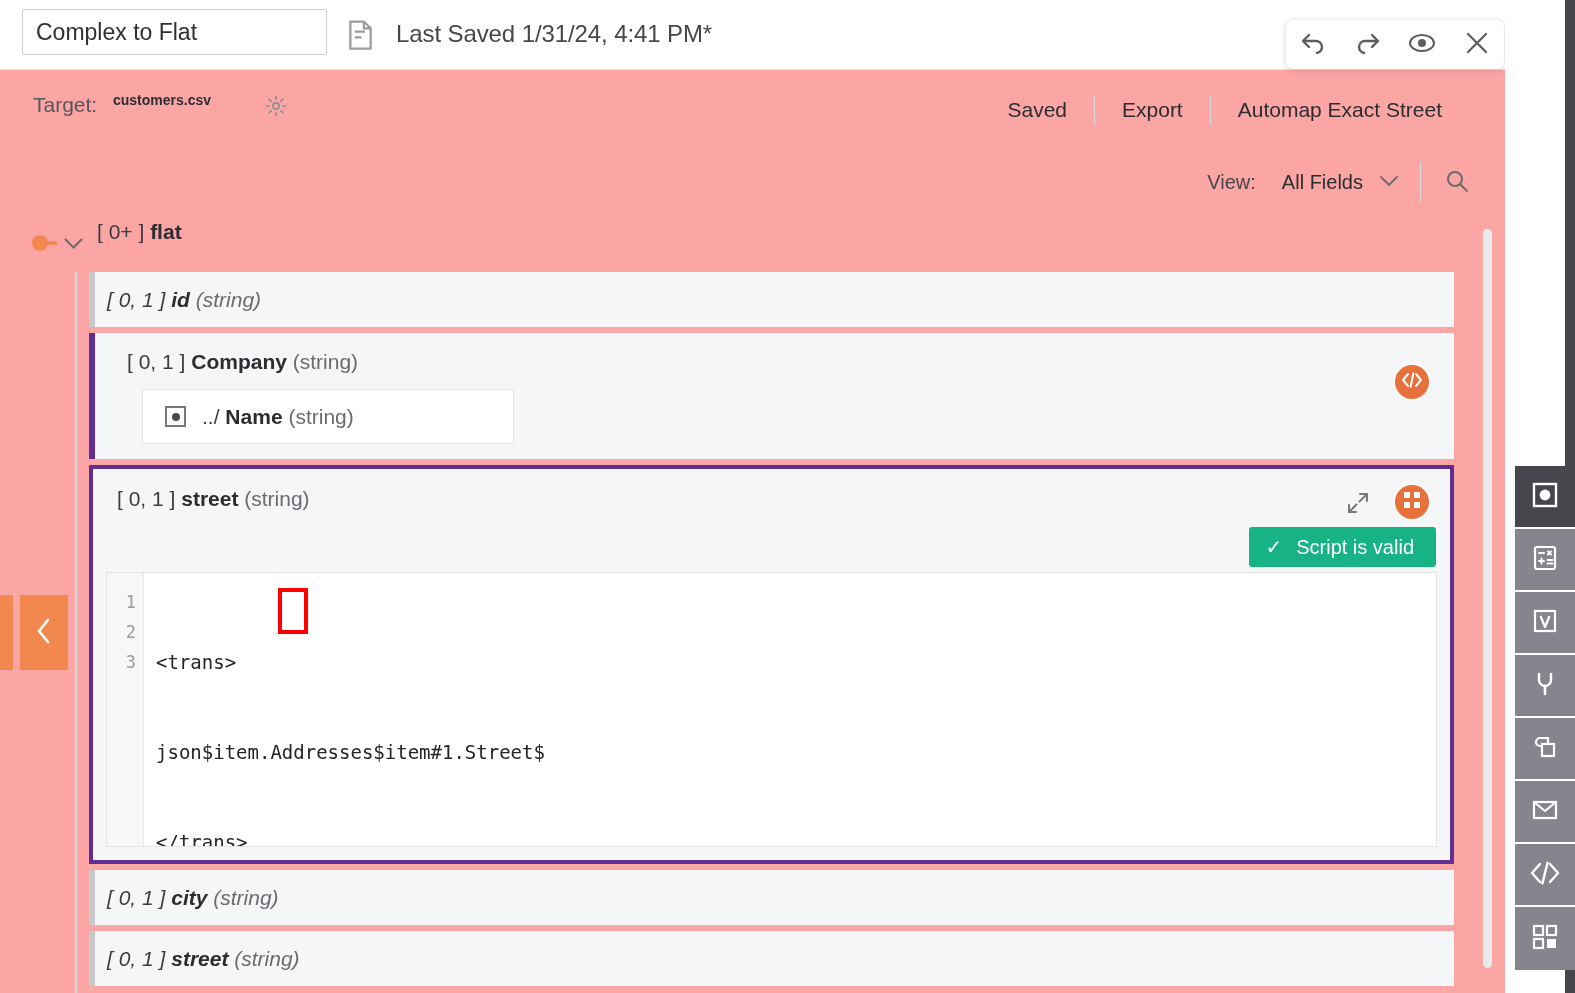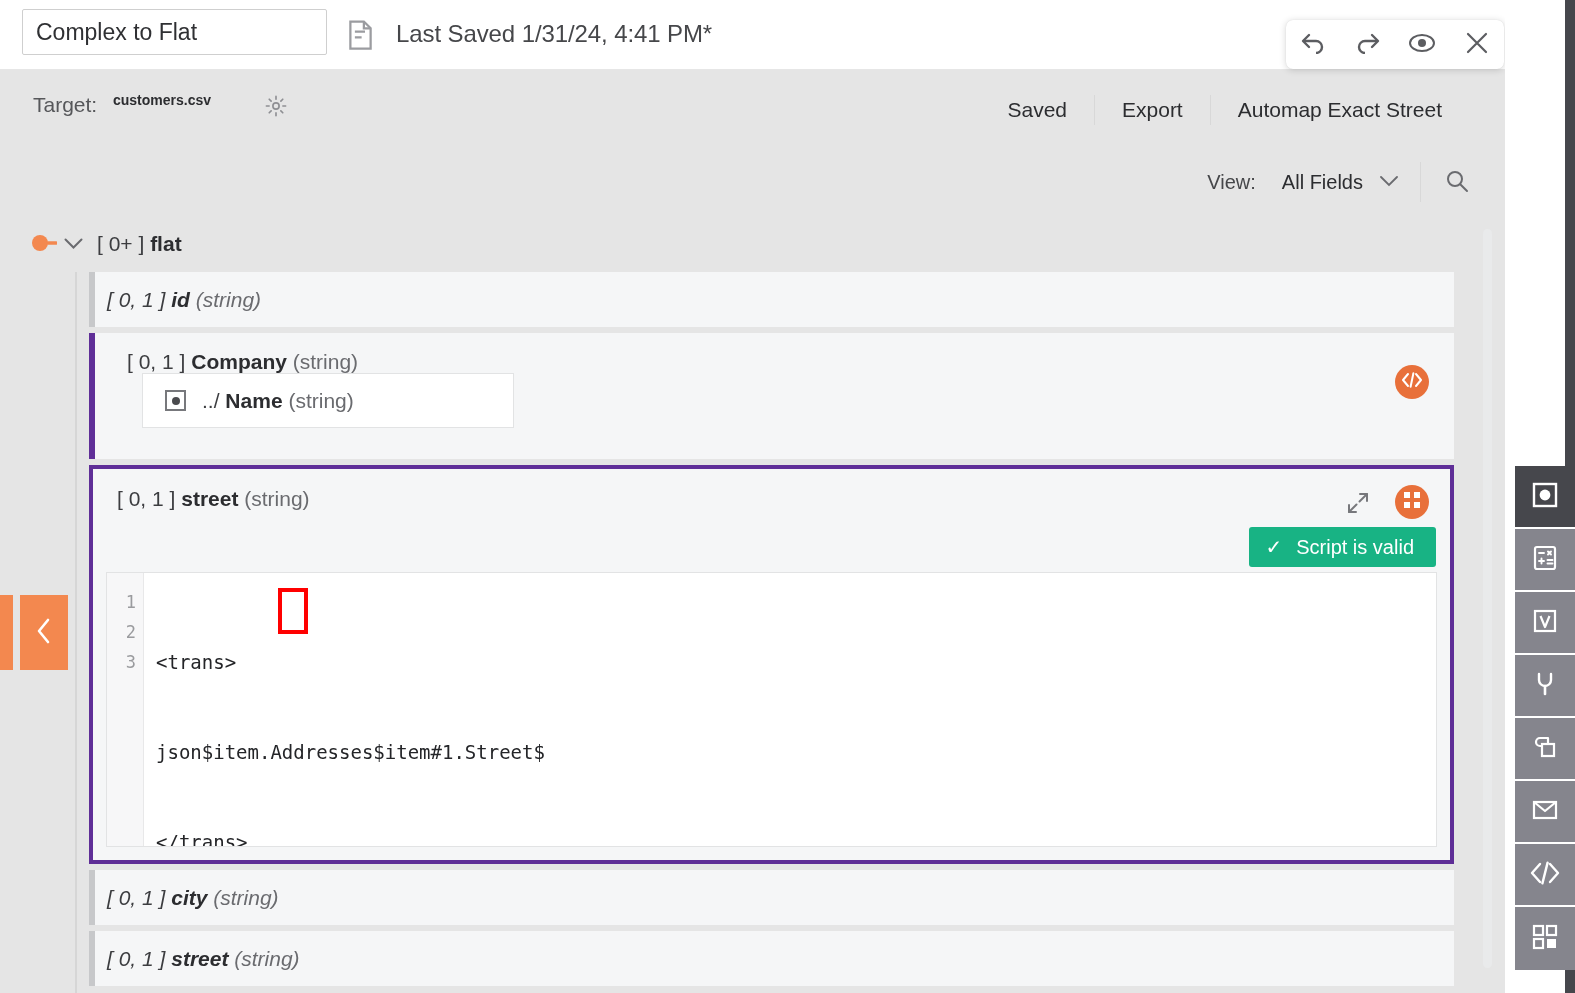--- a/index.html
+++ b/index.html
@@ -2,21 +2,21 @@
 <html><head>
 <meta charset="utf-8">
 <style>
   * { box-sizing: border-box; margin: 0; padding: 0; }
   html, body {
     width: 1575px; height: 993px;
     font-family: "Liberation Sans", sans-serif;
     background: #ffffff;
     overflow: hidden;
   }
-  .app { position: relative; width: 1575px; height: 993px; background:#e5e5e5; }
+  .app { position: relative; width: 1575px; height: 993px; background:#fca5a5; }
 
   
   .titlebar {
     position: absolute; left:0; top:0; width:1505px; height:70px;
     border-bottom: 1px solid #e6e6e6; background:#fff;
   }
   .title-input {
     position:absolute; left:22px; top:9px; width:305px; height:46px;
     border:1px solid #cfcfcf; background:#fff; border-radius:2px;
     font-family:"Liberation Sans", sans-serif; font-size:23px; color:#2f3033;
@@ -60,21 +60,21 @@
   .view-value { font-size:20px; color:#2c2d30; }
   .chev-d { margin-left:17px; margin-right:22px; cursor:pointer; }
   .search-btn { background:none;border:none;cursor:pointer; padding-left:24px; border-left:1px solid #d8d8d8; height:40px; display:flex; align-items:center;}
 
   
   .tree { position:absolute; left:0; top:216px; width:1505px; height:777px; overflow:hidden; }
 
   .root-row { position:relative; height:56px; }
   .root-dot { position:absolute; left:31px; top:19px; }
   .root-chev { position:absolute; left:64px; top:20px; cursor:pointer; }
-  .root-label { position:absolute; left:97px; top:16px; font-size:21px; color:#2c2d30; }
+  .root-label { position:absolute; left:97px; top:4px; font-size:21px; color:#2c2d30; }
   .root-label b { font-weight:bold; }
   .root-label .br { color:#3c3d40; font-weight:normal; }
 
   .tree-line { position:absolute; left:75px; top:272px; width:2px; height:721px; background:#d6d6d6; }
 
   .rows { position:absolute; left:89px; top:56px; width:1365px; }
 
   .node {
     position:relative; background:#f5f6f7; margin-bottom:6px;
   }
@@ -95,21 +95,21 @@
   .node.simple .nlabel { padding-top:16px;font-style:italic; }
 
   
   .node.company { height:126px; }
   .node.company .nlabel { padding-top:17px;padding-left:38px; }
   .code-badge {
     position:absolute; right:25px; top:32px; width:34px; height:34px; border-radius:50%;
     background:#e8703a; display:flex; align-items:center; justify-content:center;
   }
   .sub-field {
-    position:absolute; left:53px; top:40px; width:372px; height:55px;
+    position:absolute; left:53px; top:56px; width:372px; height:55px;
     background:#fff; border:1px solid #e2e3e4; display:flex; align-items:center;
   }
   .sf-icon {
     width:21px;height:21px;border:2px solid #77787c;margin-left:22px;
     display:flex;align-items:center;justify-content:center;
   }
   .sf-icon i { width:8px;height:8px;border-radius:50%;background:#4a4b4e;display:block; }
   .sf-text { margin-left:16px; font-size:21px; color:#2c2d30; }
   .sf-text .p { color:#3c3d40; }
   .sf-text .nm { font-weight:bold; }

